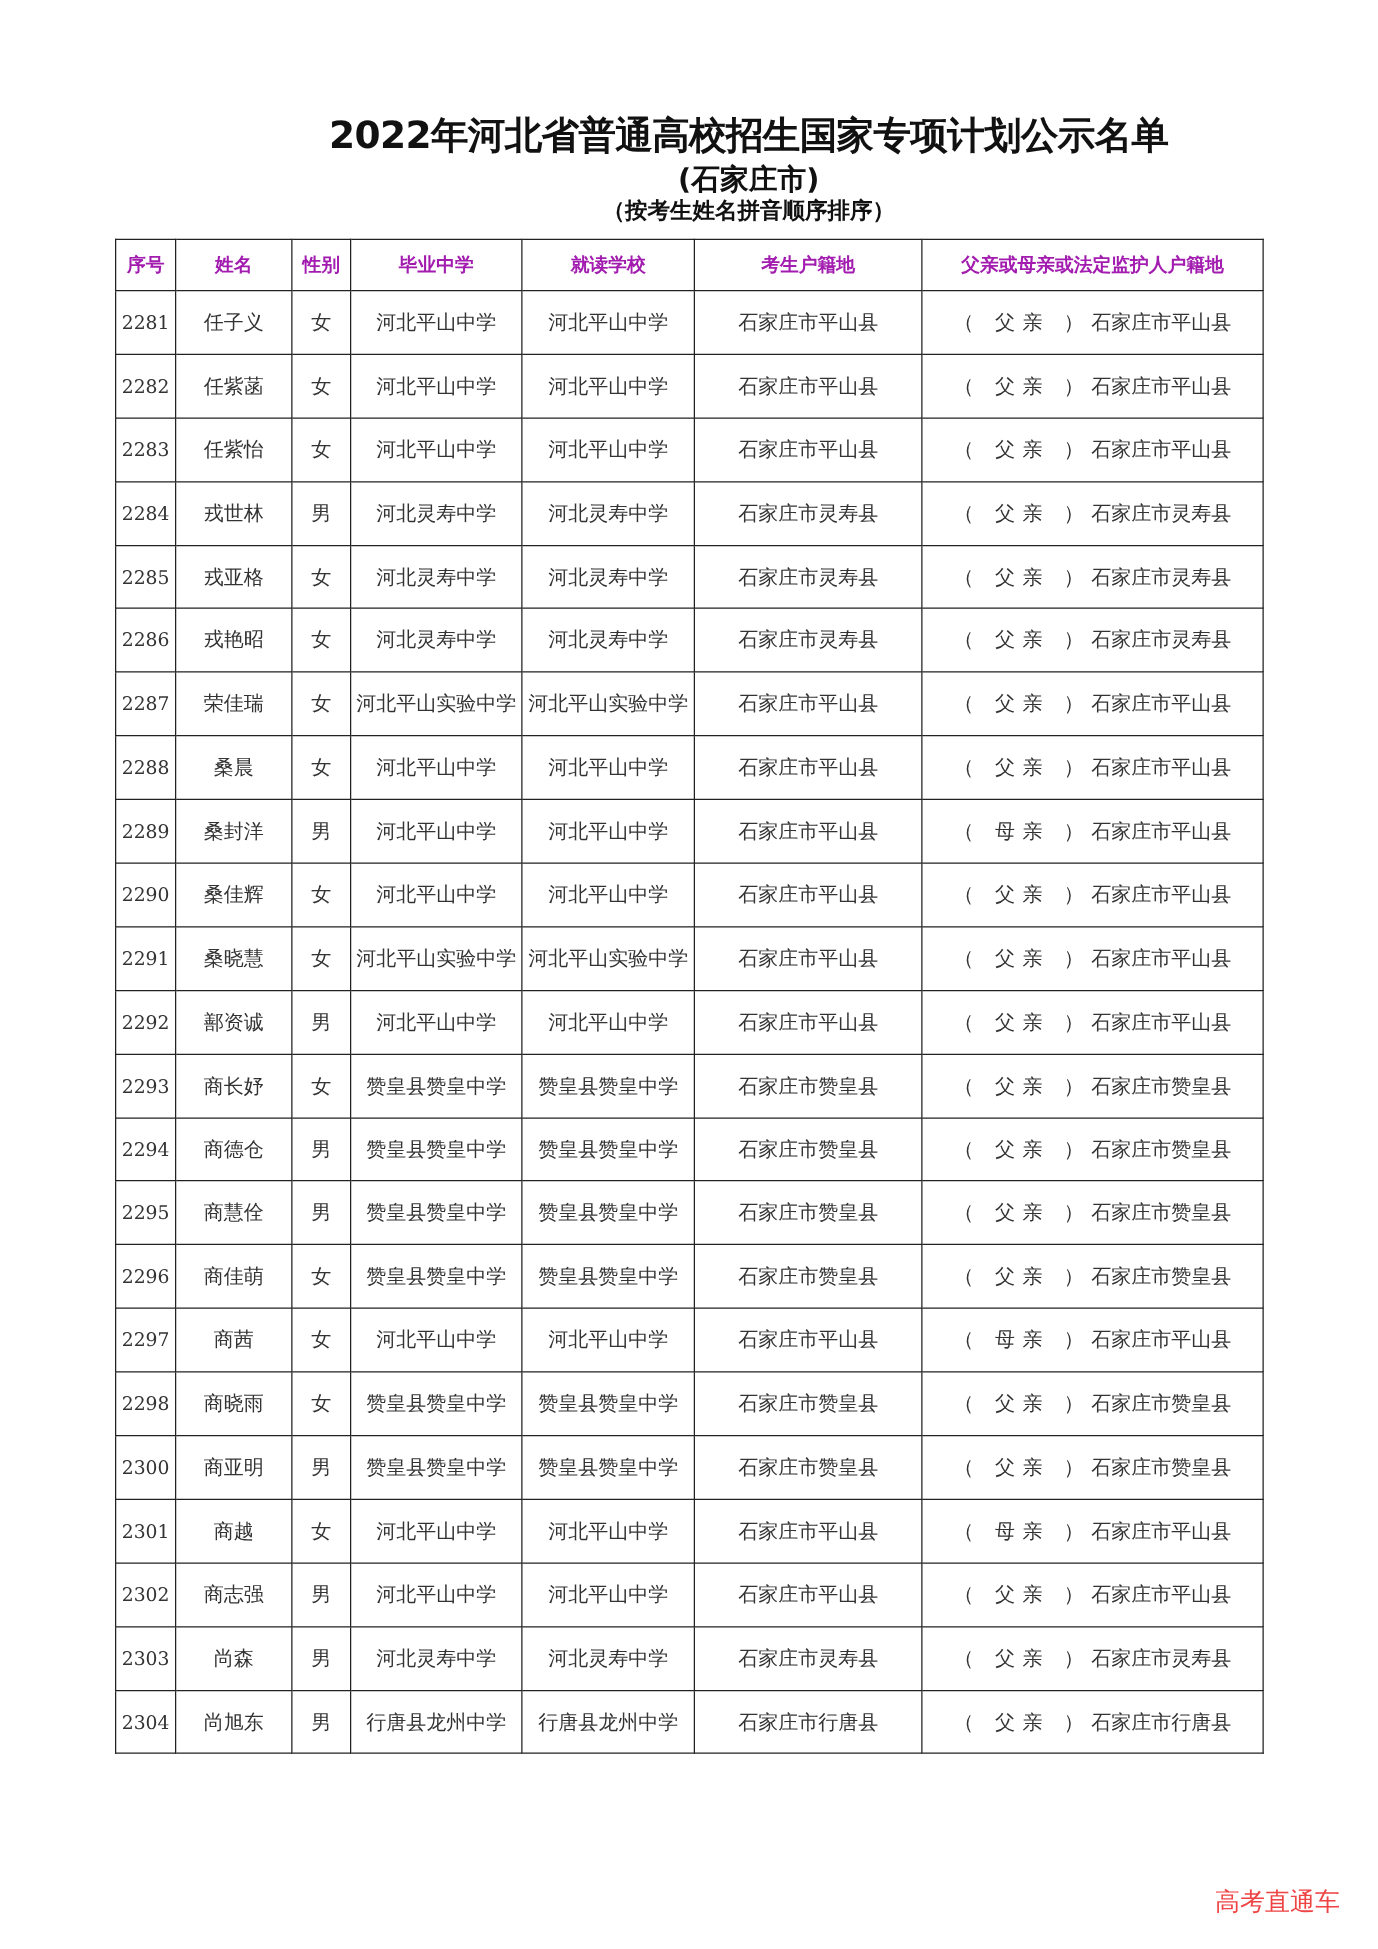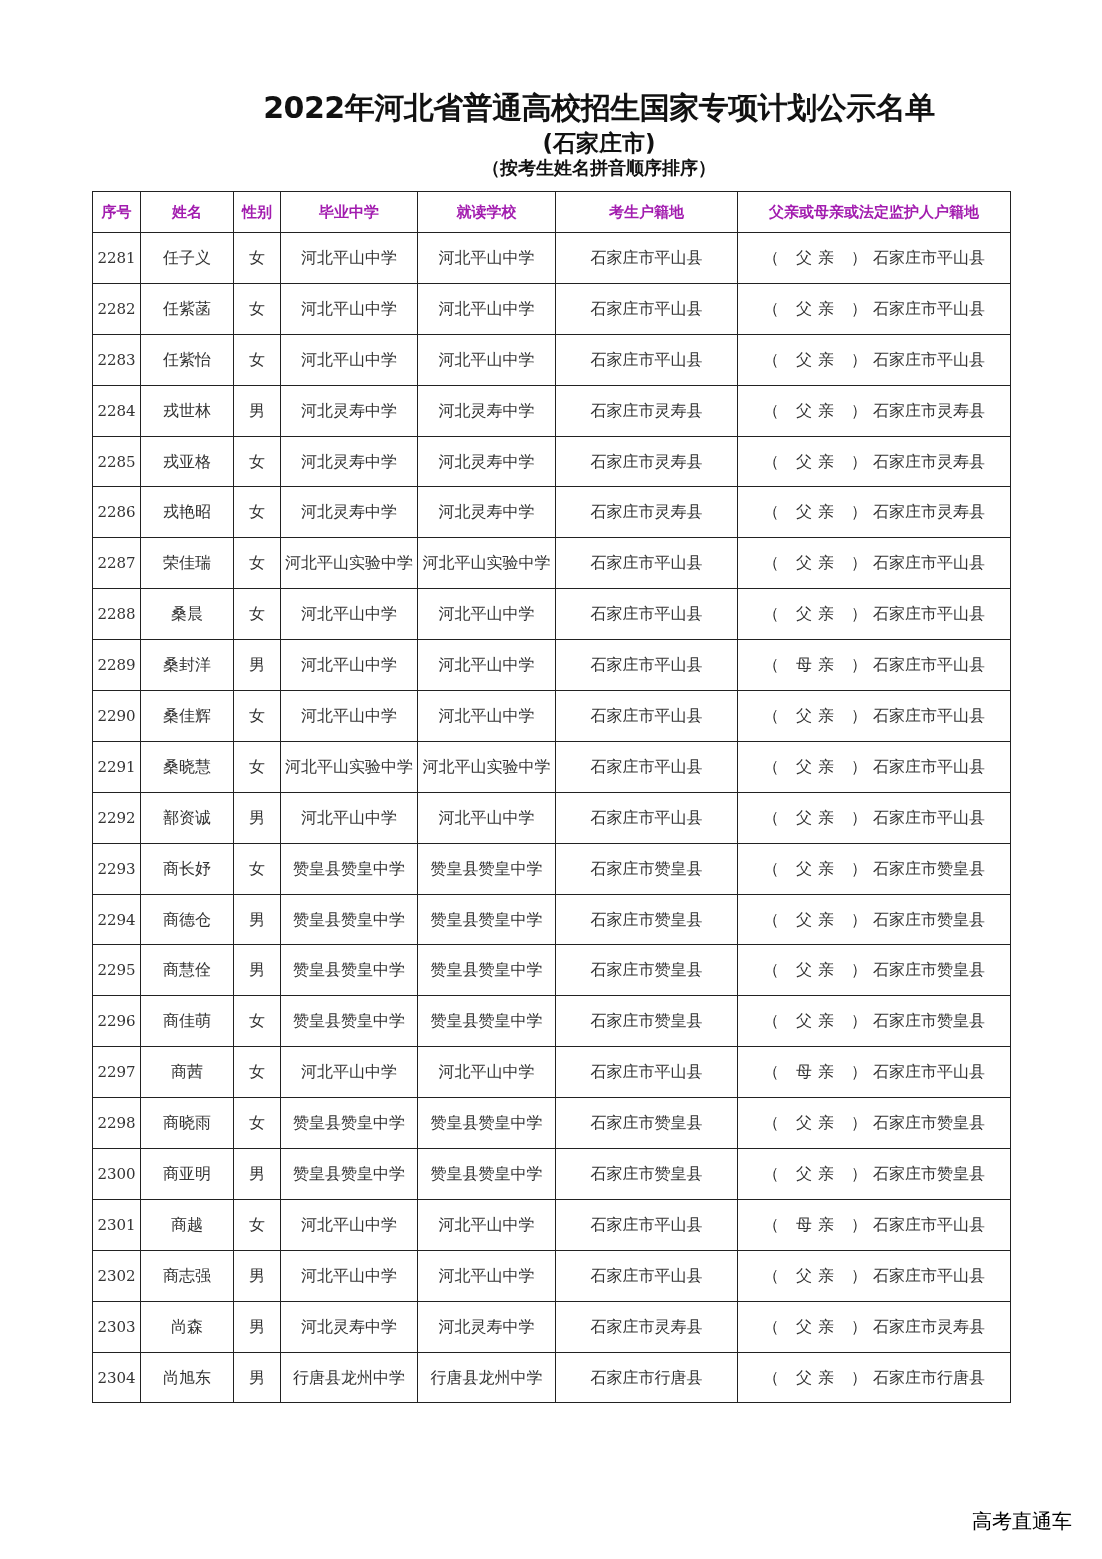--- a/index.html
+++ b/index.html
@@ -8,21 +8,21 @@
   .t1 { top:88px; font-size:30px; font-weight:bold; letter-spacing:-0.5px; }
   .t2 { top:128px; font-size:23px; font-weight:bold; }
   .t3 { top:156px; font-size:18px; font-weight:bold; }
   table { position:absolute; left:92px; top:191px; width:918px; border-collapse:collapse; table-layout:fixed; }
   td, th { border:1.5px solid #222; text-align:center; vertical-align:middle; padding:0; }
   th { height:40px; font-family:"DejaVu Sans","Liberation Sans",sans-serif; font-weight:bold; font-size:15px; color:#a21caf; }
   td { height:49.9px; font-size:16px; color:#333; line-height:16px; }
   td.num { font-size:15px; }
   td.wrap { padding:0 4px; word-break:break-all;margin-left:36px; }
   .rel { letter-spacing:6px; }
-  .wm { position:absolute; right:30px; top:1508px; font-family:"DejaVu Sans","Liberation Sans",sans-serif; font-size:20px; color:#000000; }
+  .wm { position:absolute; right:30px; top:1508px; font-family:"DejaVu Sans","Liberation Sans",sans-serif; font-size:20px; color:#ef4444; }
 </style>
 </head>
 <body>
 
 <div class="title t1">2022年河北省普通高校招生国家专项计划公示名单</div>
 <div class="title t2">(石家庄市)</div>
 <div class="title t3">（按考生姓名拼音顺序排序）</div>
 
 <table>
   <colgroup>

